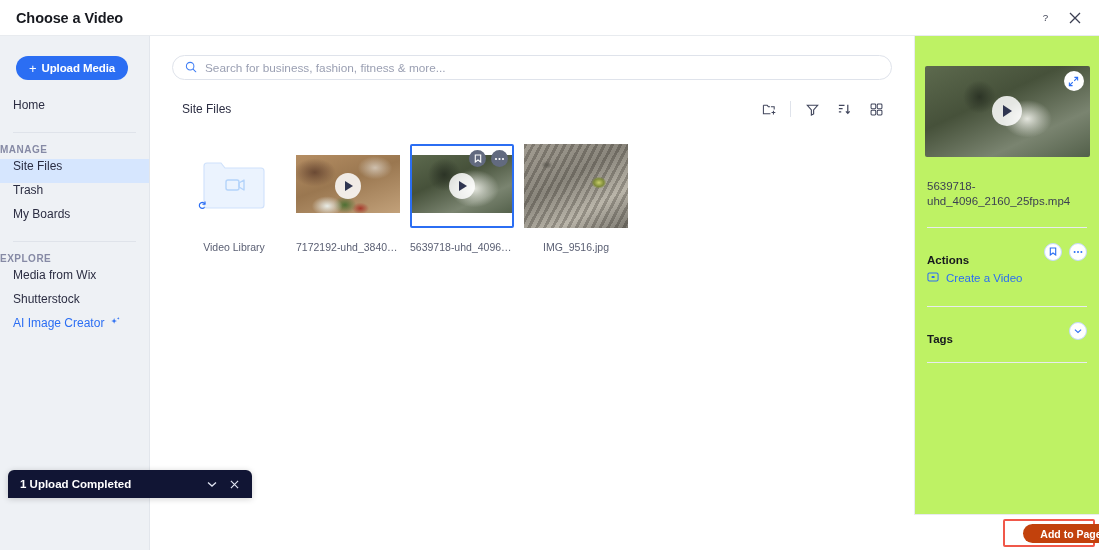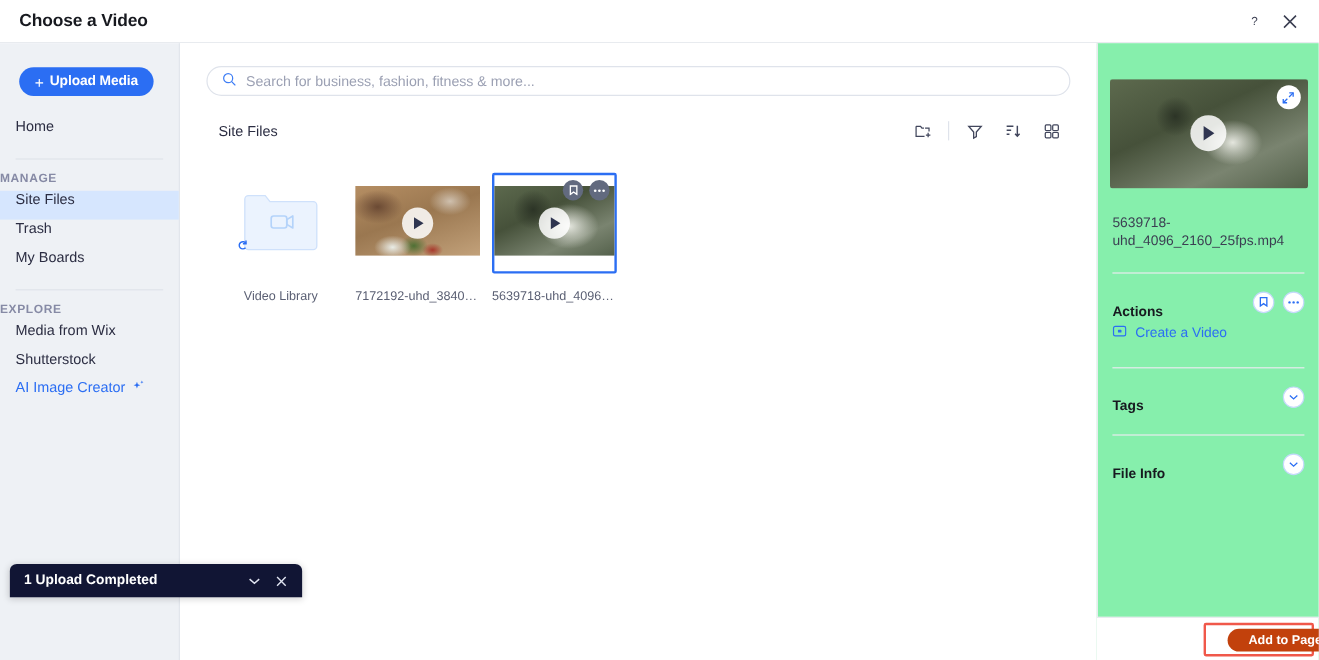--- a/index.html
+++ b/index.html
@@ -148,21 +148,21 @@
   }
   
   .folder-ico { position: relative; width: 64px; height: 52px; }
   .folder-refresh {
     position: absolute; left: -4px; bottom: -3px; color: #2b6ef3;
   }
 
   
   .rpanel {
     position: absolute; top: 36px; left: 914px; width: 185px; height: 514px;
-    background: #86efac; border-left: 1px solid #e8ebef;
+    background: #bef264; border-left: 1px solid #e8ebef;
   }
   .preview {
     margin: 30px auto 0 auto; width: 165px; height: 91px; position: relative;
     border-radius: 2px; overflow: hidden;
   }
   .expand-badge {
     position: absolute; top: 5px; right: 6px; width: 20px; height: 20px;
     border-radius: 50%; background: #fff; display: flex; align-items: center;
     justify-content: center; z-index: 3;
   }
@@ -388,20 +388,26 @@
               </svg>
             </div>
           </div>
           <div class="play-badge">
               <div class="tri"></div>
             </div>
         </div>
         <div class="cell-label">5639718-uhd_4096_2160...</div>
       </div>
 
+      <div class="cell">
+        <div class="thumb">
+          <div class="media-strip img-cat" style="top:0;height:84px;"></div>
+        </div>
+        <div class="cell-label">IMG_9516.jpg</div>
+      </div>
 
     </div>
   </div>
 
   <div class="rpanel">
     <div class="preview img-water">
       <div class="expand-badge">
         <svg width="11" height="11" viewBox="0 0 12 12" fill="none" stroke="#2b6ef3" stroke-width="1.2">
           <path d="M7 1.5 h3.5 v3.5"></path>
             <path d="M10.5 1.5 L6.8 5.2"></path>
@@ -451,30 +457,20 @@
       <div class="rsection-icons">
         <button class="circle-btn">
           <svg width="8" height="6" viewBox="0 0 9 6" fill="none" stroke="#2b6ef3" stroke-width="1.2">
               <path d="M1 1.4 L4.5 4.6 L8 1.4"></path>
             </svg>
         </button>
       </div>
     </div>
 
     <div class="rdiv"></div>
-    <div class="rsection">
-      <div class="rsection-title">File Info</div>
-      <div class="rsection-icons">
-        <button class="circle-btn">
-          <svg width="8" height="6" viewBox="0 0 9 6" fill="none" stroke="#2b6ef3" stroke-width="1.2">
-              <path d="M1 1.4 L4.5 4.6 L8 1.4"></path>
-            </svg>
-        </button>
-      </div>
-    </div>
   </div>
 
   <div class="footer"></div>
   <button class="add-btn">Add to Page</button>
   <div class="annot-box"></div>
 
   <div class="toast">
     <div class="toast-head">
       <div class="toast-title">1 Upload Completed</div>
       <div class="toast-head-icons">

